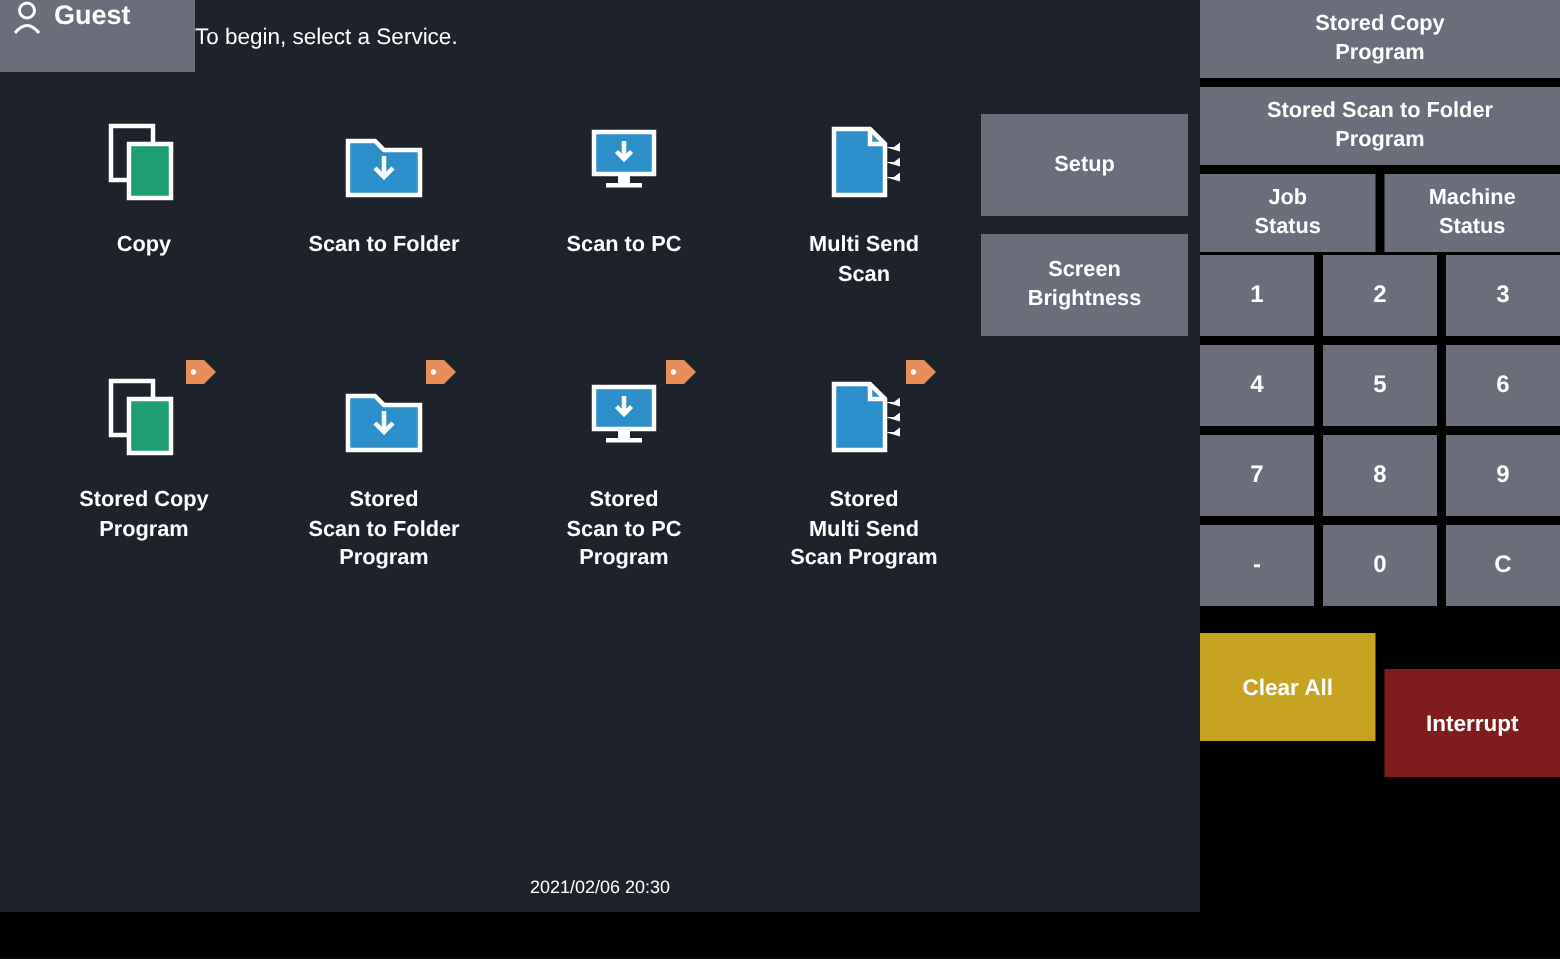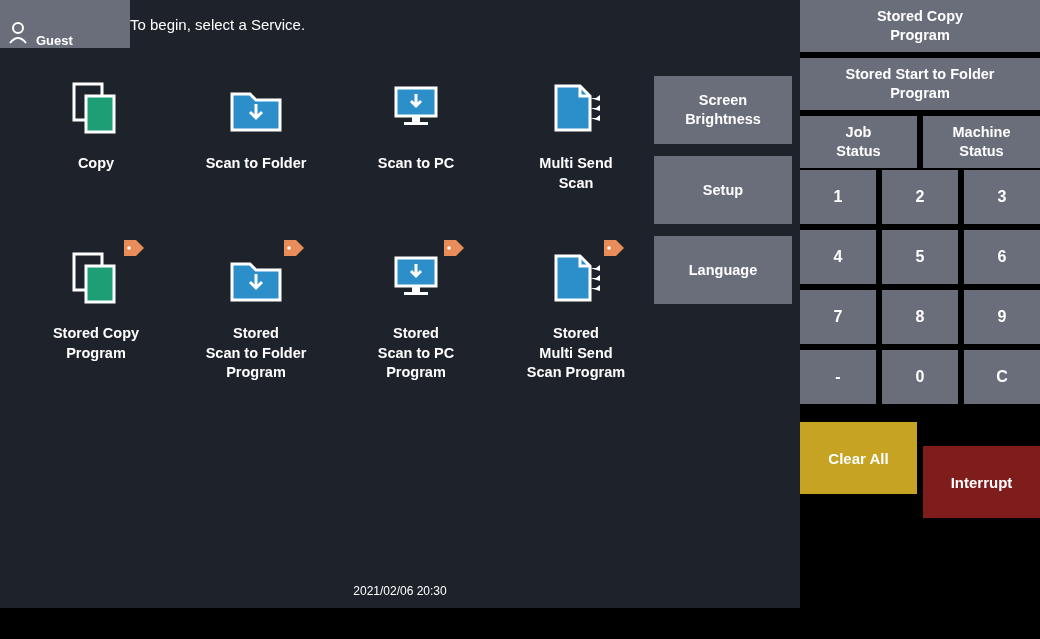--- a/index.html
+++ b/index.html
@@ -12,24 +12,24 @@
     color: #fff;
   }
   .header {
     display: flex;
     height: 48px;
   }
   .user-btn {
     width: 130px;
     background: #696e7a;
     display: flex;
-    align-items: flex-end;
+    align-items: flex-start;
     padding: 0 8px;
     gap: 6px;
-    font-size: 13px;
+    font-size: 18px;
     font-weight: bold;
   }
   .instruction {
     flex: 1;
     background: #1e222b;
     display: flex;
     align-items: center;
     font-size: 15px;
   }
   .main-area {
@@ -316,33 +316,32 @@
             <span class="tag-badge"><svg width="20" height="16">
                 <use href="#ic-tag"></use>
               </svg></span>
           </div>
           <div class="service-label">Stored
 Multi Send
 Scan Program</div>
         </div>
       </div>
     <div class="side-buttons" id="side-buttons">
+        <div class="side-btn">Setup</div>
         <div class="side-btn">Screen
 Brightness</div>
-        <div class="side-btn">Setup</div>
-        <div class="side-btn">Language</div>
       </div>
     <div class="timestamp">2021/02/06 20:30</div>
   </div>
 
   <div class="right-rail">
     <div class="rail-top">
       <div class="rail-wide">Stored Copy
 Program</div>
-      <div class="rail-wide">Stored Start to Folder
+      <div class="rail-wide">Stored Scan to Folder
 Program</div>
       <div class="rail-split">
         <div class="rail-half">Job
 Status</div>
         <div class="rail-half">Machine
 Status</div>
       </div>
       <div class="keypad" id="keypad">
           <div class="key">1</div>
           <div class="key">2</div>

